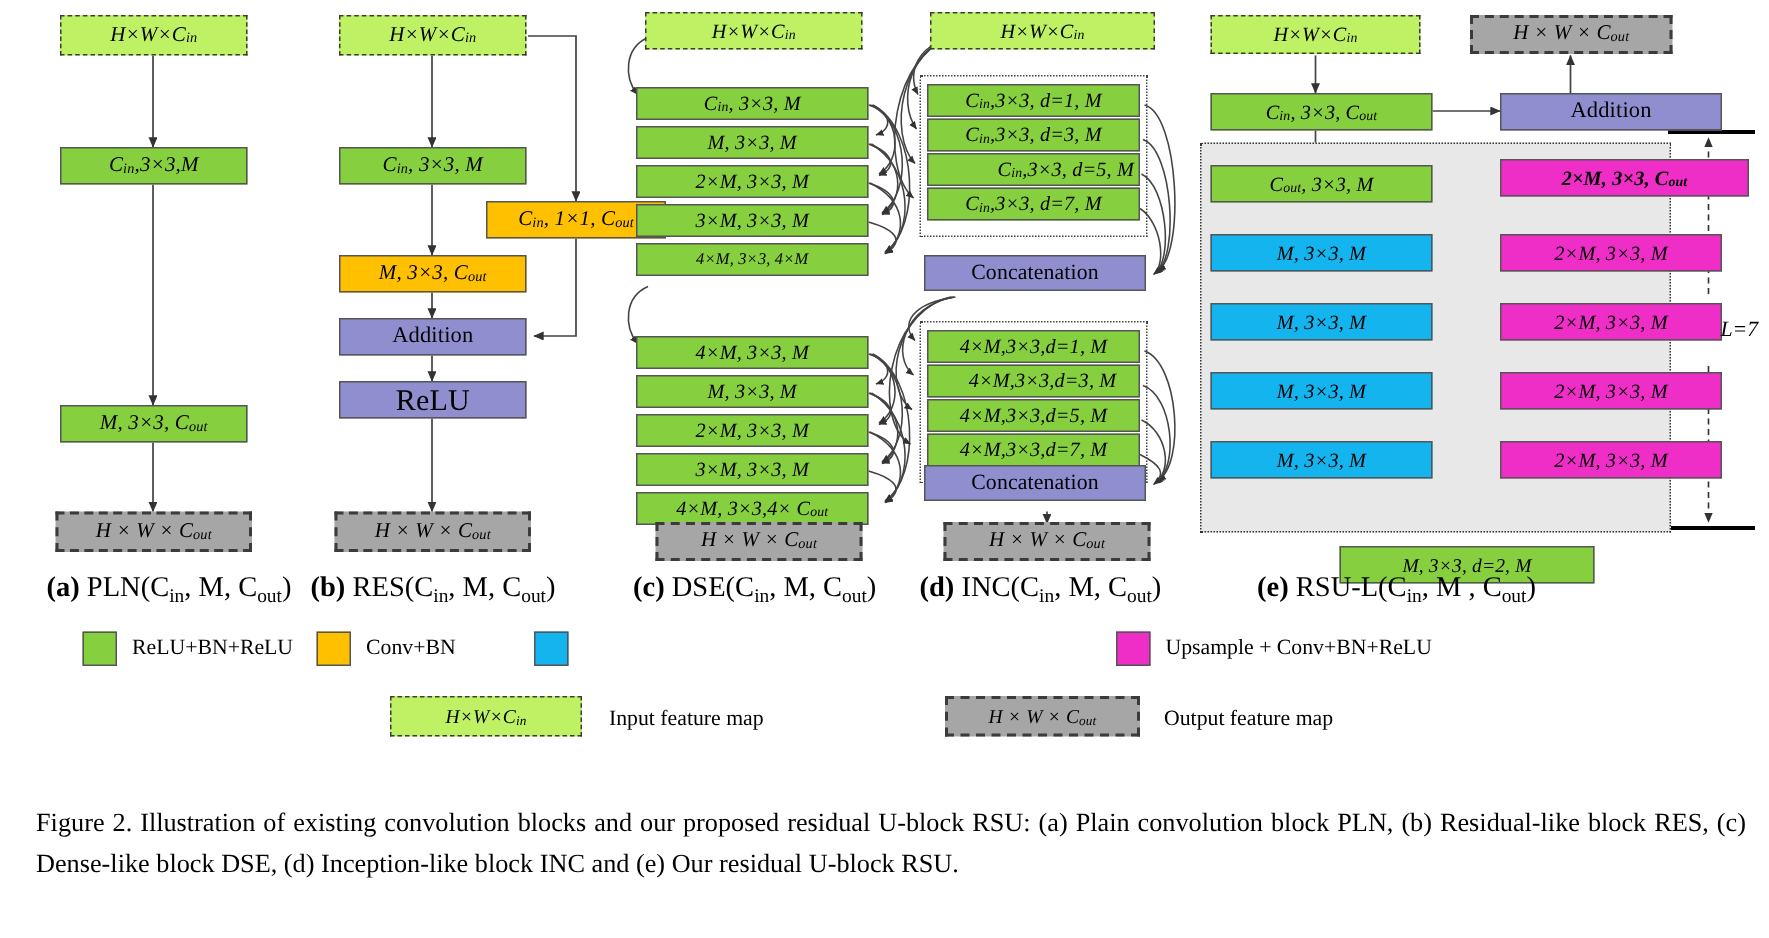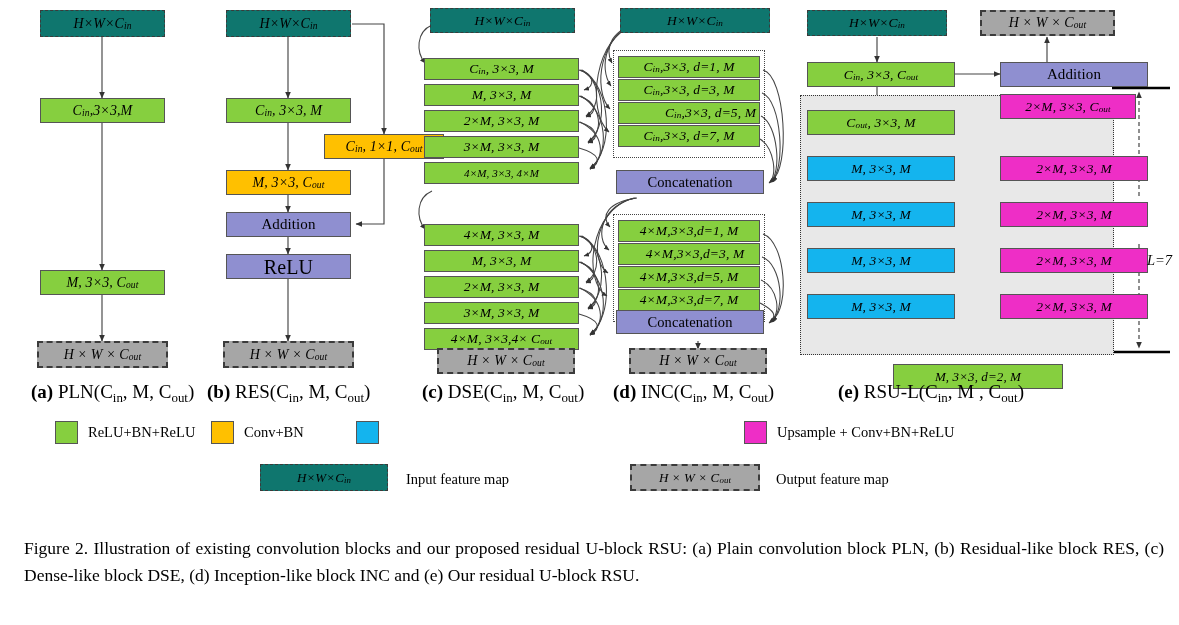--- a/index.html
+++ b/index.html
@@ -9,29 +9,29 @@
   
   .bx{position:absolute;box-sizing:border-box;border:1px solid #555;
       display:flex;align-items:center;justify-content:center;
       font-family:"Liberation Serif",serif;font-style:italic;
       white-space:nowrap;line-height:1;letter-spacing:.1px;}
   .green{background:#86cf3f;}
   .orange{background:#ffc000;}
   .purple{background:#8f8fd0;font-style:normal;}
   .blue{background:#14b4ee;}
   .magenta{background:#ee2ec6;}
-  .inbox{background:#0f766e;border:1.6px dashed #3b3b3b;}
+  .inbox{background:#bef264;border:1.6px dashed #3b3b3b;}
   .outbox{background:#a6a6a6;border:2.4px dashed #3b3b3b;}
   .grouped{background:transparent;border:1.5px dotted #444;}
   .graypanel{background:#e8e8e8;border:1.4px dotted #333;}
 
   .subcap{position:absolute;font-family:Liberation Serif, serif;
           font-style:normal;font-size:19px;white-space:nowrap;}
   .subcap b{font-weight:bold;}
-  .lbl{position:absolute;font-family:"Liberation Serif",serif;font-size:14px;white-space:nowrap;margin-top:40px;}
+  .lbl{position:absolute;font-family:"Liberation Serif",serif;font-size:14px;white-space:nowrap;}
   .lbl-i{font-style:italic;}
 
   
   .sw{position:absolute;width:23px;height:23px;border:1px solid #555;box-sizing:border-box;}
   .legtxt{position:absolute;font-family:"Liberation Serif",serif;font-size:14.5px;white-space:nowrap;}
 
   
   #caption{position:absolute;left:24px;top:535px;width:1140px;
            font-family:"Liberation Serif",serif;font-size:17.5px;line-height:1.52;
            text-align:justify;}
@@ -228,21 +228,21 @@
 <div class="bx purple" style="left:1000px;top:62px;width:148px;height:25px;font-size:15px;">Addition</div>
 
 <div class="graypanel" style="position:absolute;left:800px;top:95px;width:312px;height:258px;"></div>
 
 <div class="bx green" style="left:807px;top:110px;width:148px;height:25px;font-size:13.5px;">C<sub>out</sub>, 3×3, M</div>
 <div class="bx blue" style="left:807px;top:156px;width:148px;height:25px;font-size:13.5px;">M, 3×3, M</div>
 <div class="bx blue" style="left:807px;top:202px;width:148px;height:25px;font-size:13.5px;">M, 3×3, M</div>
 <div class="bx blue" style="left:807px;top:248px;width:148px;height:25px;font-size:13.5px;">M, 3×3, M</div>
 <div class="bx blue" style="left:807px;top:294px;width:148px;height:25px;font-size:13.5px;">M, 3×3, M</div>
 
-<div class="bx magenta" style="left:1000px;top:94px;width:136px;height:25px;font-size:13.5px;">2×M, 3×3, C<sub>out</sub></div>
+<div class="bx magenta" style="left:1000px;top:106px;width:166px;height:25px;font-size:13.5px;font-weight:bold;">2×M, 3×3, C<sub>out</sub></div>
 <div class="bx magenta" style="left:1000px;top:156px;width:148px;height:25px;font-size:13.5px;">2×M, 3×3, M</div>
 <div class="bx magenta" style="left:1000px;top:202px;width:148px;height:25px;font-size:13.5px;">2×M, 3×3, M</div>
 <div class="bx magenta" style="left:1000px;top:248px;width:148px;height:25px;font-size:13.5px;">2×M, 3×3, M</div>
 <div class="bx magenta" style="left:1000px;top:294px;width:148px;height:25px;font-size:13.5px;">2×M, 3×3, M</div>
 
 <div class="bx green" style="left:893px;top:323px;width:170px;height:25px;font-size:13px;margin-top:41px;">M, 3×3, d=2, M</div>
 
 <div class="lbl lbl-i" style="left:1147px;top:212px;font-size:14.5px;">L=7</div>
 
 <div class="subcap" style="left:838px;top:381px;">

